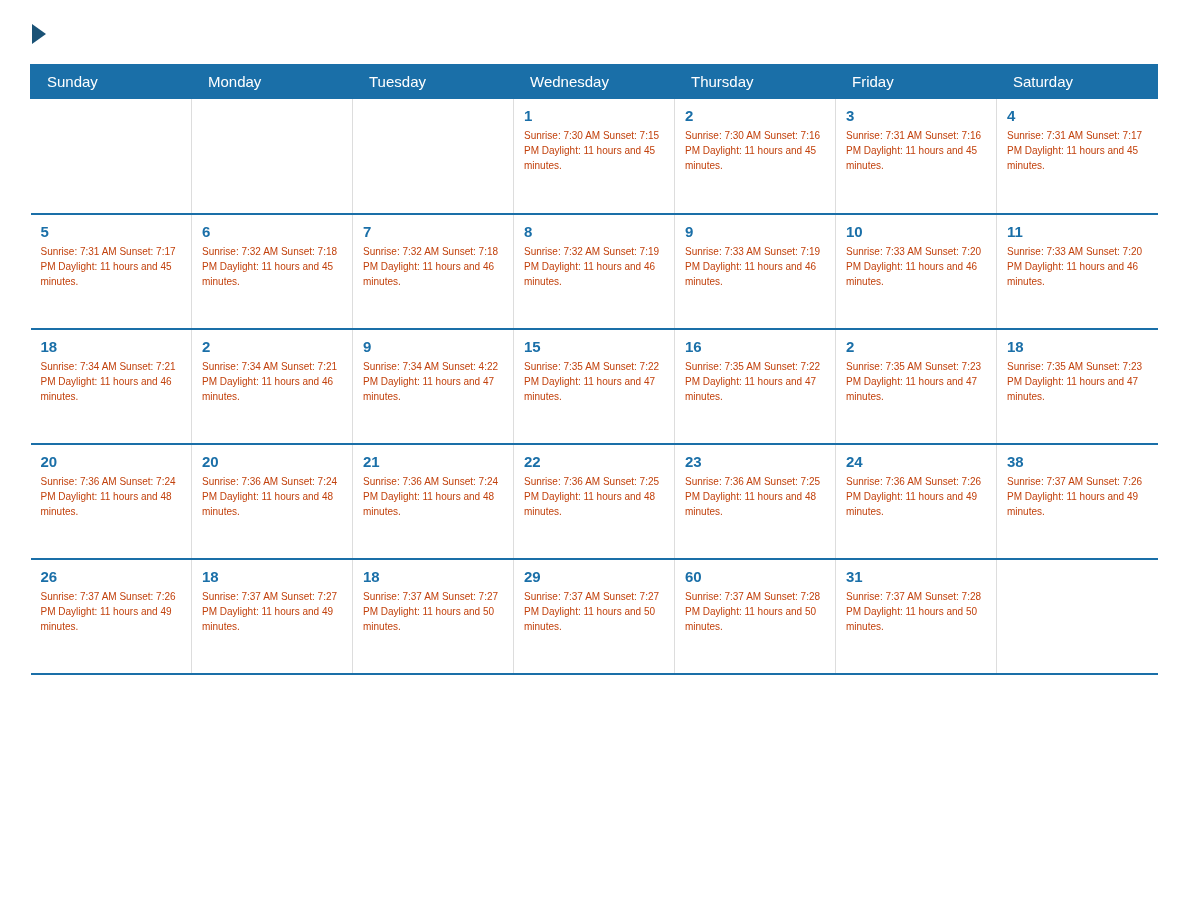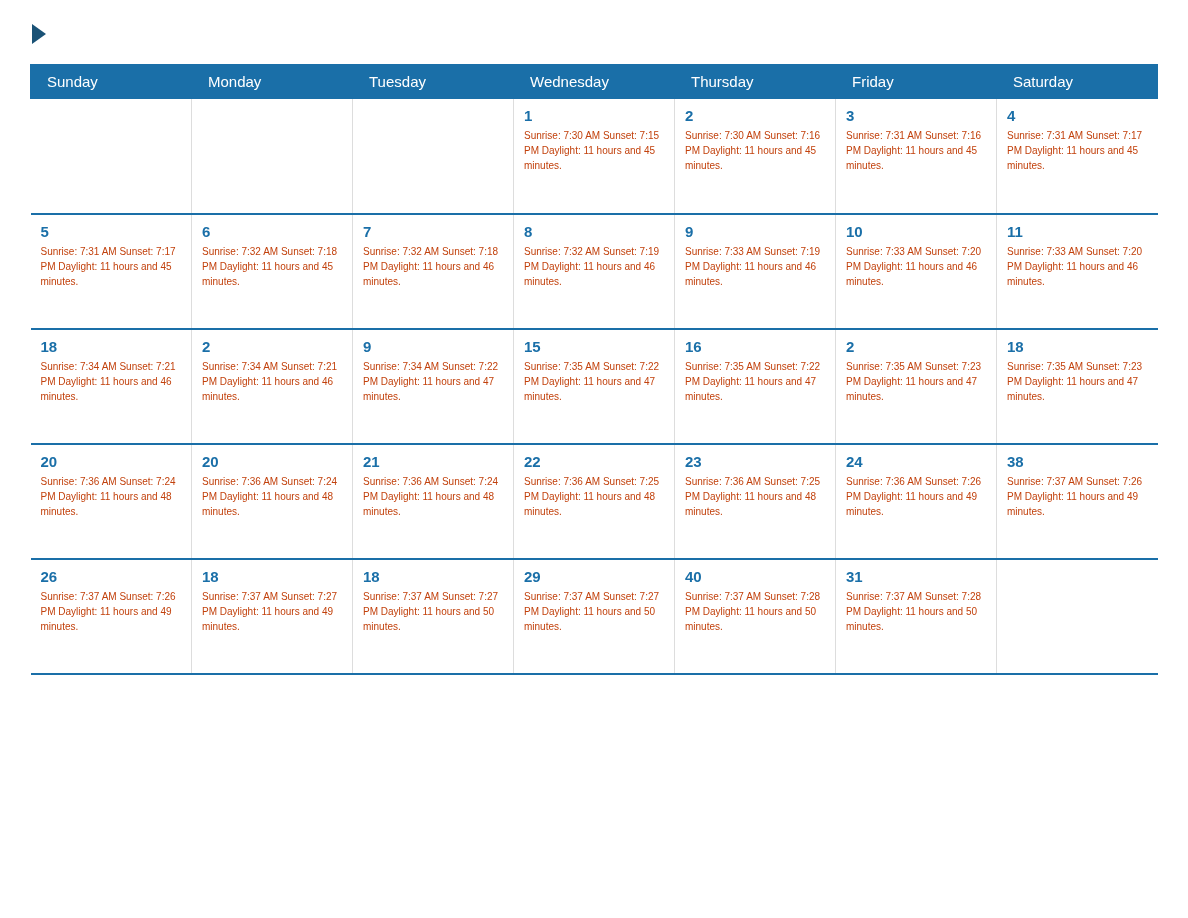--- a/index.html
+++ b/index.html
@@ -231,21 +231,21 @@
         <td>
           <span class="day-number">2</span>
           <div class="day-info">Sunrise: 7:34 AM
 Sunset: 7:21 PM
 Daylight: 11 hours
 and 46 minutes.</div>
         </td>
         <td>
           <span class="day-number">9</span>
           <div class="day-info">Sunrise: 7:34 AM
-Sunset: 7:22 PM
+Sunset: 4:22 PM
 Daylight: 11 hours
 and 47 minutes.</div>
         </td>
         <td>
           <span class="day-number">15</span>
           <div class="day-info">Sunrise: 7:35 AM
 Sunset: 7:22 PM
 Daylight: 11 hours
 and 47 minutes.</div>
         </td>
@@ -345,21 +345,21 @@
 and 50 minutes.</div>
         </td>
         <td>
           <span class="day-number">29</span>
           <div class="day-info">Sunrise: 7:37 AM
 Sunset: 7:27 PM
 Daylight: 11 hours
 and 50 minutes.</div>
         </td>
         <td>
-          <span class="day-number">40</span>
+          <span class="day-number">60</span>
           <div class="day-info">Sunrise: 7:37 AM
 Sunset: 7:28 PM
 Daylight: 11 hours
 and 50 minutes.</div>
         </td>
         <td>
           <span class="day-number">31</span>
           <div class="day-info">Sunrise: 7:37 AM
 Sunset: 7:28 PM
 Daylight: 11 hours

